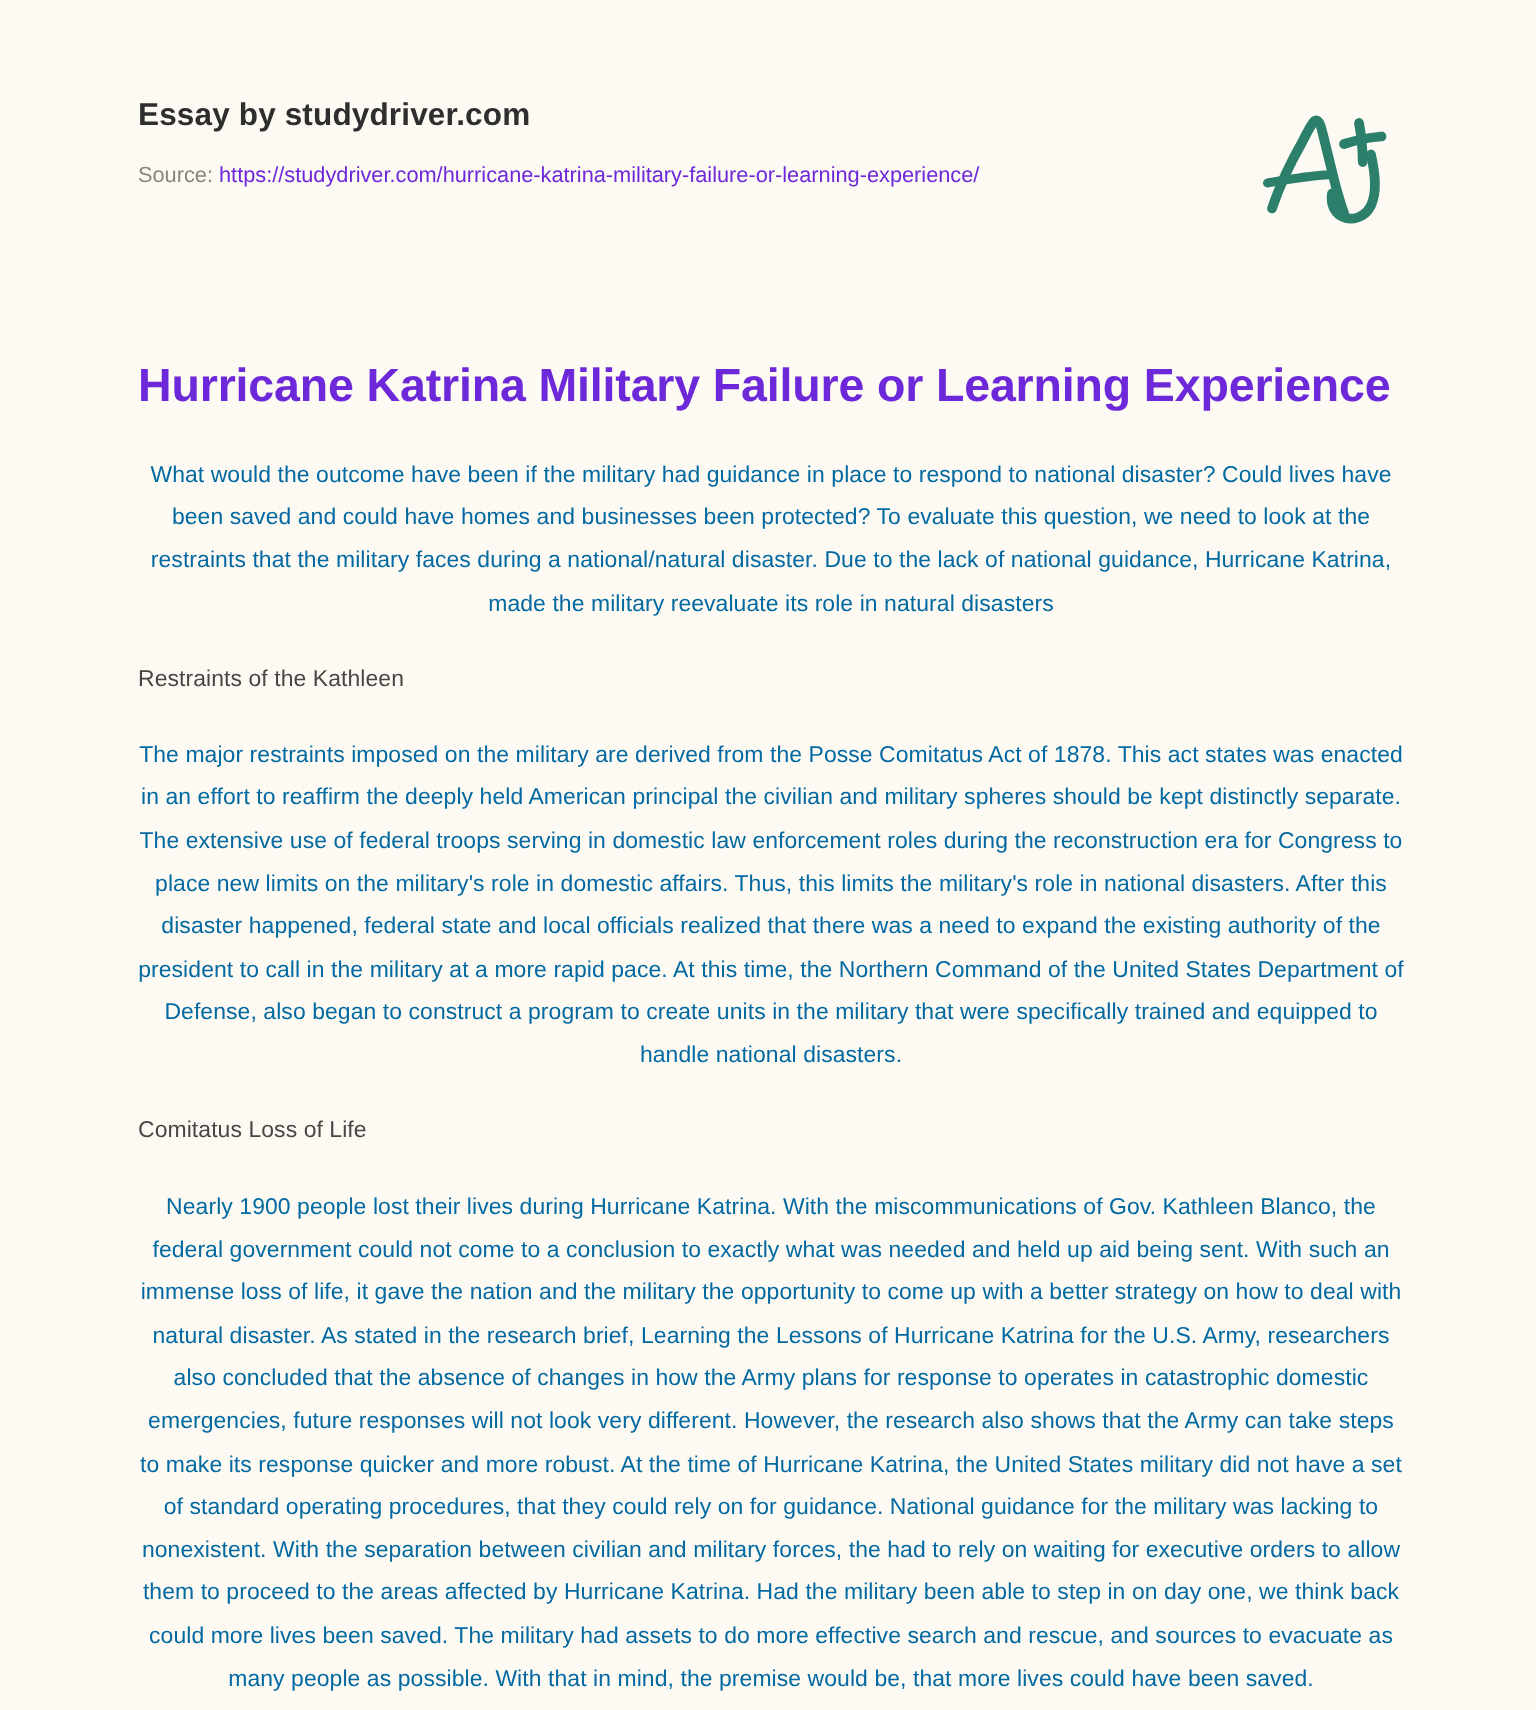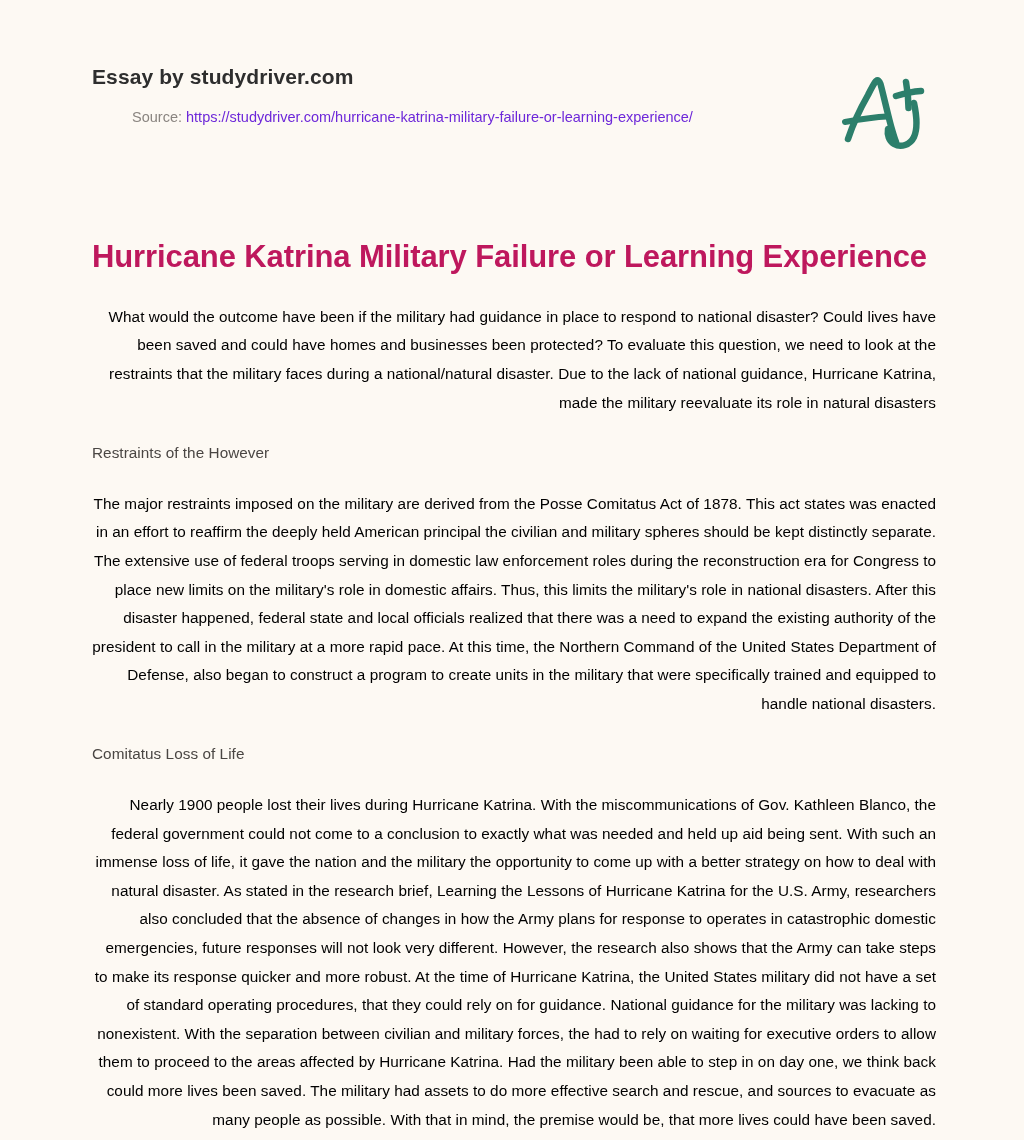--- a/index.html
+++ b/index.html
@@ -47,21 +47,20 @@
   }
 
   .source-line {
     margin-top: 19px;
     font-size: 14.5px;
     line-height: 1.3;
     white-space: nowrap;
   }
   .source-label {
     color: #8a8580;
-    margin-left: 40px;
   }
   .source-url {
     color: #6d28d9;
     text-decoration: none;
   }
 
   .logo {
     width: 92px;
     height: 84px;
     margin-right: 46px;
@@ -72,37 +71,37 @@
 
   
   .article {
     padding: 0 88px 0 92px;
     box-sizing: border-box;
   }
 
   .doc-title {
     font-size: 31px;
     font-weight: bold;
-    color: #be185d;
+    color: #6d28d9;
     line-height: 1.25;
     margin: 0;
     padding-top: 84px;
     letter-spacing: -0.1px;
   }
 
   .body-block {
     padding-top: 26px;
   }
 
   .para {
     font-size: 15.3px;
     line-height: 28.6px;
-    color: #000000;
+    color: #0369a1;
     margin: 0 0 22px 0;
-    text-align: right;
+    text-align: center;
     letter-spacing: 0.05px;
   }
 
   .subhead {
     font-size: 15.3px;
     line-height: 28.6px;
     color: #4a4643;
     margin: 0 0 22px 0;
     font-weight: normal;
     letter-spacing: 0.05px;
@@ -136,20 +135,20 @@
         <path d="M68 12 C69.5 20 70.5 30 70.5 38" stroke-width="6.5"></path>
       </svg>
     </div>
   </div>
 
   <div class="article">
     <h1 class="doc-title">Hurricane Katrina Military Failure or Learning Experience</h1>
 
     <div class="body-block" id="blocks">
         <p class="para">What would the outcome have been if the military had guidance in place to respond to national disaster? Could lives have been saved and could have homes and businesses been protected? To evaluate this question, we need to look at the restraints that the military faces during a national/natural disaster. Due to the lack of national guidance, Hurricane Katrina, made the military reevaluate its role in natural disasters</p>
-        <h2 class="subhead">Restraints of the However</h2>
+        <h2 class="subhead">Restraints of the Kathleen</h2>
         <p class="para">The major restraints imposed on the military are derived from the Posse Comitatus Act of 1878. This act states was enacted in an effort to reaffirm the deeply held American principal the civilian and military spheres should be kept distinctly separate. The extensive use of federal troops serving in domestic law enforcement roles during the reconstruction era for Congress to place new limits on the military's role in domestic affairs. Thus, this limits the military's role in national disasters. After this disaster happened, federal state and local officials realized that there was a need to expand the existing authority of the president to call in the military at a more rapid pace. At this time, the Northern Command of the United States Department of Defense, also began to construct a program to create units in the military that were specifically trained and equipped to handle national disasters.</p>
         <h2 class="subhead">Comitatus Loss of Life</h2>
         <p class="para">Nearly 1900 people lost their lives during Hurricane Katrina. With the miscommunications of Gov. Kathleen Blanco, the federal government could not come to a conclusion to exactly what was needed and held up aid being sent. With such an immense loss of life, it gave the nation and the military the opportunity to come up with a better strategy on how to deal with natural disaster. As stated in the research brief, Learning the Lessons of Hurricane Katrina for the U.S. Army, researchers also concluded that the absence of changes in how the Army plans for response to operates in catastrophic domestic emergencies, future responses will not look very different. However, the research also shows that the Army can take steps to make its response quicker and more robust. At the time of Hurricane Katrina, the United States military did not have a set of standard operating procedures, that they could rely on for guidance. National guidance for the military was lacking to nonexistent. With the separation between civilian and military forces, the had to rely on waiting for executive orders to allow them to proceed to the areas affected by Hurricane Katrina. Had the military been able to step in on day one, we think back could more lives been saved. The military had assets to do more effective search and rescue, and sources to evacuate as many people as possible. With that in mind, the premise would be, that more lives could have been saved.</p>
       </div>
   </div>
 
 </div>
 
 </body></html>

